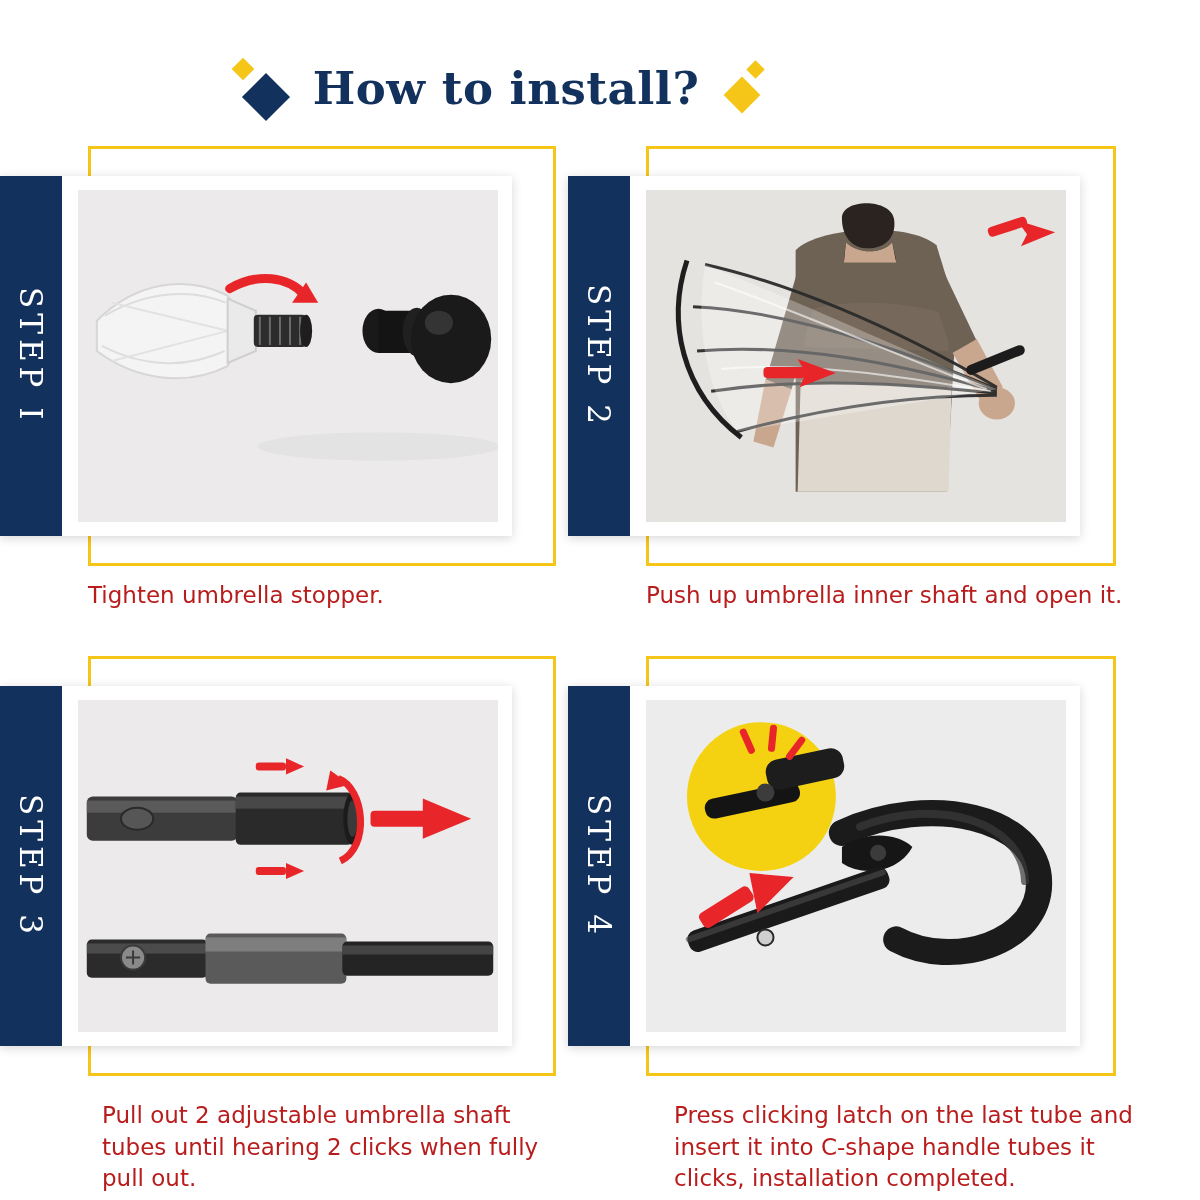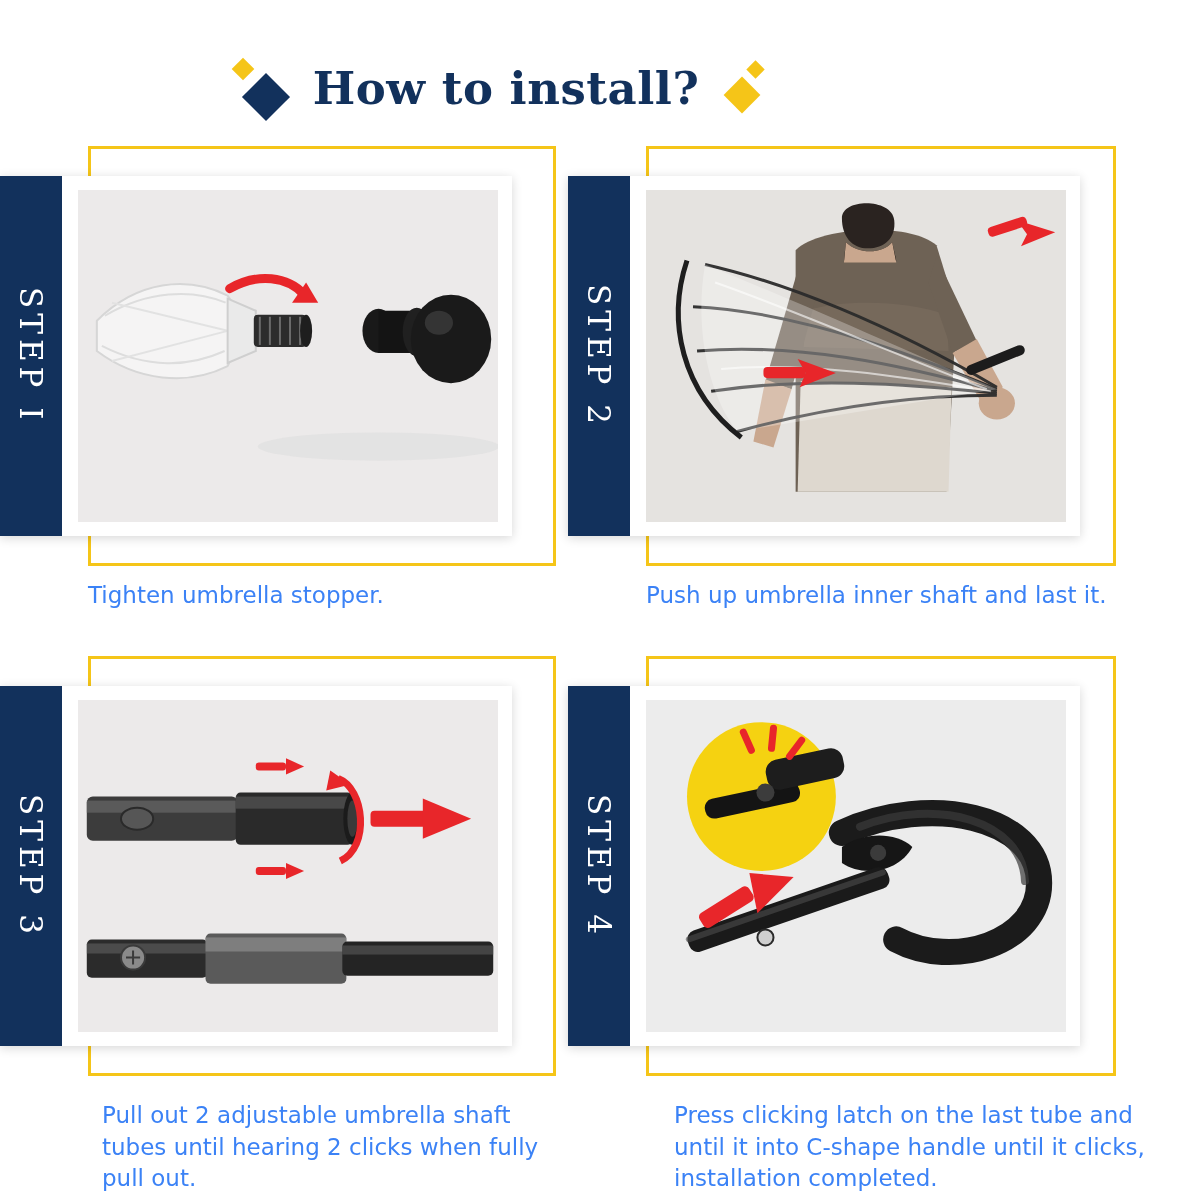--- a/index.html
+++ b/index.html
@@ -138,21 +138,21 @@
     position: relative;
     overflow: hidden;
   }
   .caption {
     position: absolute;
     left: 88px;
     top: 440px;
     width: 470px;
     font-size: 23px;
     line-height: 1.38;
-    color: #3b82f6;
+    color: #b91c1c;
     z-index: 3;
   }
   .cell.right .caption {
     left: 46px;
     width: 480px;
   }
   .cell.row2 .caption {
     top: 450px;
     left: 74px;
     margin-left: 28px;
@@ -282,21 +282,21 @@
               <polygon points="370,30 408,42 374,56 380,44" fill="#e8262a"></polygon>
               <rect x="340" y="38" width="40" height="10" rx="4" transform="rotate(-18 340 38)" fill="#e8262a"></rect>
             </g>
             <g>
               <polygon points="152,168 190,182 154,196 160,182" fill="#e8262a"></polygon>
               <rect x="118" y="176" width="42" height="11" rx="4" fill="#e8262a"></rect>
             </g>
           </svg>
         </div>
       </div>
-      <div class="caption">Push up umbrella inner shaft and last it.</div>
+      <div class="caption">Push up umbrella inner shaft and open it.</div>
     </div>
 
     <div class="cell left row2">
       <div class="bracket"></div>
       <div class="card">
         <div class="step-label">
           <span>STEP 3</span>
         </div>
         <div class="photo">
           <svg viewBox="0 0 420 330" width="100%" height="100%" preserveAspectRatio="xMidYMid slice">
@@ -384,17 +384,17 @@
               <circle cx="120" cy="236" r="8" fill="#cfcfcf" stroke="#2a2a2a" stroke-width="2"></circle>
             </g>
 
             <g fill="#e8262a">
               <rect x="52" y="214" width="58" height="17" rx="5" transform="rotate(-32 52 214)"></rect>
               <polygon points="104,172 148,176 112,212"></polygon>
             </g>
           </svg>
         </div>
       </div>
-      <div class="caption">Press clicking latch on the last tube and until it into C-shape handle until it clicks, installation completed.</div>
+      <div class="caption">Press clicking latch on the last tube and insert it into C-shape handle tubes it clicks, installation completed.</div>
     </div>
 
   </div>
 </div>
 
 </body></html>

